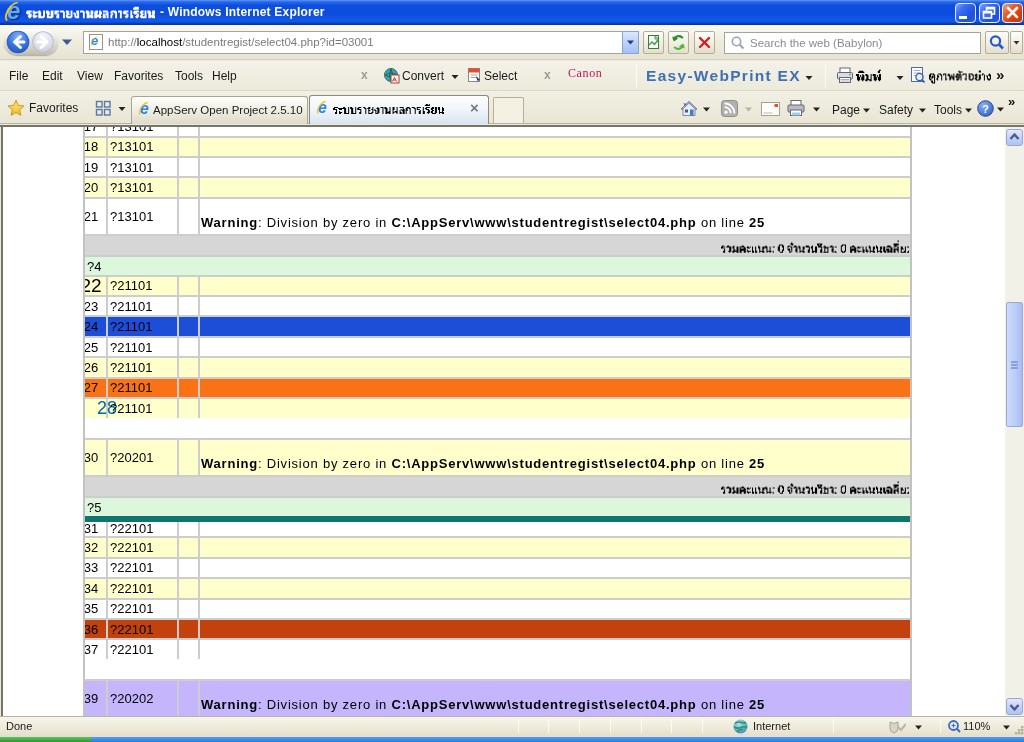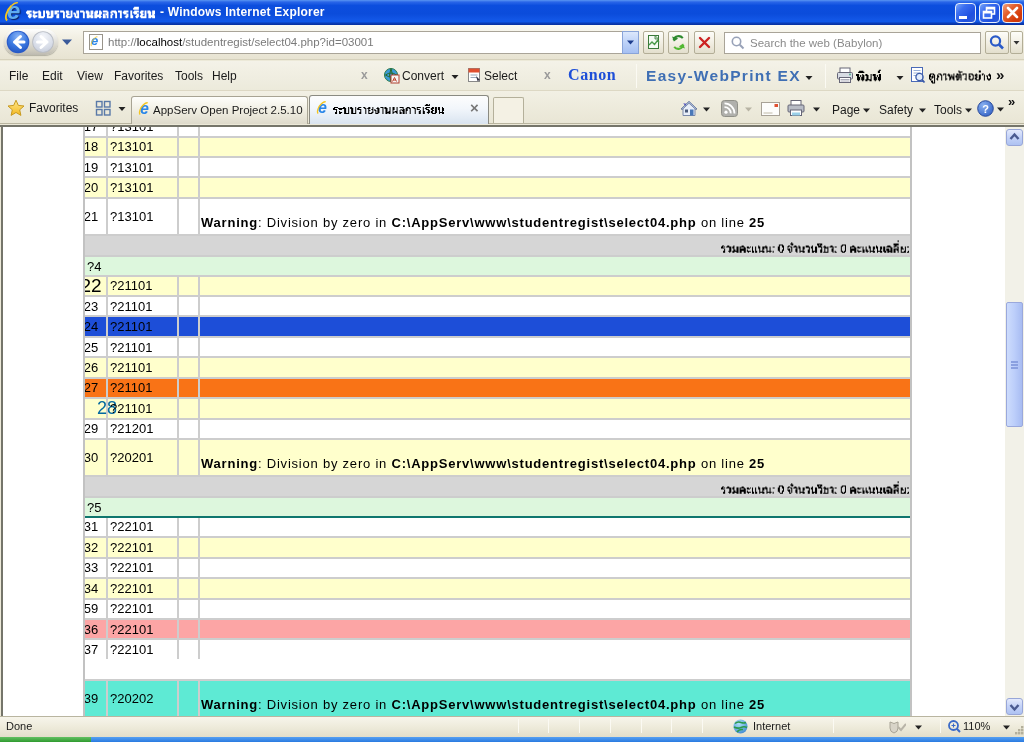--- a/index.html
+++ b/index.html
@@ -127,21 +127,21 @@
     <path d="M1.5 2 L5 6 L8.5 2 z" fill="#222"></path>
   </svg>
 <svg class="ab" style="left:466px;top:67px" width="16" height="16" viewBox="0 0 16 16">
     <rect x="2.5" y="1.5" width="11" height="13" fill="#fff" stroke="#888"></rect>
     <rect x="2.5" y="1.5" width="11" height="4" fill="#e05030"></rect>
     <path d="M4.5 8 h7 M4.5 10.5 h7" stroke="#9ab" stroke-width="1"></path>
     <path d="M10 9 l4 4 -2.5 1 z" fill="#334"></path>
   </svg>
 <div class="ab t12" style="left:484px;top:69px">Select</div>
 <div class="ab" style="left:544px;top:68px;font-size:12px;font-weight:bold;color:#9a9a9a">x</div>
-<div class="ab" style="left:568px;top:66px;font-family:'Liberation Serif',serif;font-size:16px;font-weight:bold;color:#1d4ed8;letter-spacing:0.6px">Canon</div>
+<div class="ab" style="left:568px;top:66px;font-family:'Liberation Serif',serif;font-size:12px;font-weight:normal;color:#be185d;letter-spacing:0.6px">Canon</div>
 <div class="vsep" style="left:636px;top:64px;height:24px"></div>
 <div class="ab" style="left:646px;top:67px;font-size:15.5px;font-weight:bold;color:#3f6fb4;letter-spacing:1.3px">Easy-WebPrint EX</div>
 <svg class="ab" style="left:804px;top:74px" width="10" height="8" viewBox="0 0 10 8">
     <path d="M1.5 2 L5 6 L8.5 2 z" fill="#222"></path>
   </svg>
 <div class="vsep" style="left:825px;top:64px;height:24px"></div>
 <svg class="ab" style="left:836px;top:67px" width="18" height="17" viewBox="0 0 18 17">
 <rect x="4" y="1" width="10" height="5" fill="#fff" stroke="#667"></rect>
 <rect x="1.5" y="5.5" width="15" height="6.5" rx="1" fill="#d8dce4" stroke="#667"></rect>
 <rect x="3.5" y="10.5" width="11" height="5" fill="#fff" stroke="#667"></rect>
@@ -356,44 +356,37 @@
 <div class="ab" style="left:0;top:0;width:16px;height:100%;font-size:13px;color:#000;display:flex;align-items:center;justify-content:center">27</div>
 <div class="ab" style="left:27px;top:0;height:100%;font-size:13px;color:#000;display:flex;align-items:center">?21101</div>
     </div>
     <div class="ab" style="left:0;top:270.2px;width:829px;height:20.4px;background:#ffffcc;border-top:2px solid #cdcdcd">
 <div class="ab" style="left:22.5px;top:0;width:2px;height:100%;background:#cdcdcd"></div>
 <div class="ab" style="left:93.5px;top:0;width:2px;height:100%;background:#cdcdcd"></div>
 <div class="ab" style="left:114.5px;top:0;width:2px;height:100%;background:#cdcdcd"></div>
 <div class="ab" style="left:16px;top:0;width:16px;height:100%;font-size:18px;color:#0369a1;display:flex;align-items:center;justify-content:center">28</div>
 <div class="ab" style="left:27px;top:0;height:100%;font-size:13px;color:#000;display:flex;align-items:center">?21101</div>
     </div>
-    <div class="ab" style="left:0;top:290.6px;width:829px;height:20.5px;background:#ffffff;border-top:2px solid #cdcdcd">
-<div class="ab" style="left:22.5px;top:0;width:2px;height:100%;background:#cdcdcd"></div>
-<div class="ab" style="left:93.5px;top:0;width:2px;height:100%;background:#cdcdcd"></div>
-<div class="ab" style="left:114.5px;top:0;width:2px;height:100%;background:#cdcdcd"></div>
-<div class="ab" style="left:0;top:0;width:16px;height:100%;font-size:13px;color:#000;display:flex;align-items:center;justify-content:center">29</div>
-<div class="ab" style="left:27px;top:0;height:100%;font-size:13px;color:#000;display:flex;align-items:center">?21201</div>
-    </div>
     <div class="ab" style="left:0;top:311.1px;width:829px;height:37.0px;background:#ffffcc;border-top:2px solid #cdcdcd">
 <div class="ab" style="left:22.5px;top:0;width:2px;height:100%;background:#cdcdcd"></div>
 <div class="ab" style="left:93.5px;top:0;width:2px;height:100%;background:#cdcdcd"></div>
 <div class="ab" style="left:114.5px;top:0;width:2px;height:100%;background:#cdcdcd"></div>
 <div class="ab" style="left:0;top:0;width:16px;height:100%;font-size:13px;color:#000;display:flex;align-items:center;justify-content:center">30</div>
 <div class="ab" style="left:27px;top:0;height:100%;font-size:13px;color:#000;display:flex;align-items:center">?20201</div>
       <div class="ab" style="left:118px;bottom:4px;font-size:13px;letter-spacing:0.78px;color:#000"><b>Warning</b>: Division by zero in <b>C:\AppServ\www\studentregist\select04.php</b> on line <b>25</b></div>
     </div>
     <div class="ab" style="left:0;top:348.1px;width:829px;height:21.1px;background:#d6d6d6;border-top:2px solid #cdcdcd">
 <div class="ab" style="right:3px;top:4px;line-height:0"><svg width="188" height="13" viewBox="0 0 182 12">
           <path fill="#000000" d="M171 0h1v1h-1zM171 1h1v1h-1zM68 2h1v1h-1zM67 3h3v1h-3zM93 3h5v1h-5zM167 3h5v1h-5zM56 4h4v1h-4zM68 4h2v1h-2zM93 4h2v1h-2zM96 4h2v1h-2zM117 4h4v1h-4zM167 4h5v1h-5zM1 5h2v1h-2zM6 5h2v1h-2zM12 5h1v1h-1zM20 5h2v1h-2zM36 5h1v1h-1zM43 5h1v1h-1zM56 5h1v1h-1zM59 5h2v1h-2zM65 5h2v1h-2zM71 5h2v1h-2zM75 5h1v1h-1zM82 5h3v1h-3zM88 5h1v1h-1zM94 5h3v1h-3zM100 5h1v1h-1zM106 5h2v1h-2zM116 5h2v1h-2zM120 5h1v1h-1zM127 5h2v1h-2zM143 5h1v1h-1zM150 5h1v1h-1zM161 5h3v1h-3zM168 5h2v1h-2zM0 6h2v1h-2zM3 6h1v1h-1zM5 6h5v1h-5zM11 6h2v1h-2zM15 6h2v1h-2zM18 6h5v1h-5zM25 6h2v1h-2zM28 6h1v1h-1zM30 6h1v1h-1zM33 6h1v1h-1zM36 6h2v1h-2zM40 6h5v1h-5zM47 6h1v1h-1zM50 6h2v1h-2zM55 6h2v1h-2zM59 6h2v1h-2zM64 6h2v1h-2zM67 6h2v1h-2zM70 6h4v1h-4zM75 6h2v1h-2zM79 6h2v1h-2zM82 6h4v1h-4zM87 6h2v1h-2zM91 6h2v1h-2zM94 6h4v1h-4zM99 6h3v1h-3zM103 6h1v1h-1zM105 6h4v1h-4zM110 6h2v1h-2zM116 6h1v1h-1zM120 6h1v1h-1zM125 6h5v1h-5zM132 6h2v1h-2zM135 6h1v1h-1zM137 6h1v1h-1zM140 6h1v1h-1zM143 6h2v1h-2zM147 6h2v1h-2zM150 6h2v1h-2zM154 6h2v1h-2zM157 6h2v1h-2zM160 6h5v1h-5zM167 6h2v1h-2zM170 6h2v1h-2zM174 6h2v1h-2zM178 6h1v1h-1zM180 6h2v1h-2zM0 7h3v1h-3zM8 7h2v1h-2zM11 7h2v1h-2zM15 7h2v1h-2zM18 7h1v1h-1zM22 7h2v1h-2zM25 7h3v1h-3zM30 7h1v1h-1zM33 7h1v1h-1zM36 7h2v1h-2zM40 7h2v1h-2zM43 7h2v1h-2zM47 7h1v1h-1zM55 7h2v1h-2zM60 7h1v1h-1zM68 7h1v1h-1zM73 7h1v1h-1zM75 7h2v1h-2zM79 7h2v1h-2zM85 7h1v1h-1zM87 7h2v1h-2zM91 7h2v1h-2zM97 7h1v1h-1zM100 7h4v1h-4zM108 7h1v1h-1zM116 7h1v1h-1zM120 7h1v1h-1zM125 7h1v1h-1zM129 7h2v1h-2zM132 7h3v1h-3zM137 7h1v1h-1zM140 7h1v1h-1zM143 7h2v1h-2zM147 7h2v1h-2zM150 7h2v1h-2zM154 7h2v1h-2zM157 7h2v1h-2zM164 7h2v1h-2zM171 7h1v1h-1zM174 7h2v1h-2zM178 7h1v1h-1zM3 8h1v1h-1zM8 8h2v1h-2zM12 8h1v1h-1zM15 8h2v1h-2zM18 8h6v1h-6zM30 8h1v1h-1zM33 8h1v1h-1zM37 8h1v1h-1zM40 8h2v1h-2zM44 8h1v1h-1zM47 8h1v1h-1zM55 8h2v1h-2zM60 8h1v1h-1zM64 8h3v1h-3zM68 8h1v1h-1zM72 8h2v1h-2zM76 8h1v1h-1zM79 8h2v1h-2zM85 8h1v1h-1zM88 8h1v1h-1zM91 8h2v1h-2zM97 8h1v1h-1zM100 8h1v1h-1zM103 8h1v1h-1zM107 8h2v1h-2zM116 8h1v1h-1zM120 8h1v1h-1zM125 8h6v1h-6zM137 8h1v1h-1zM140 8h1v1h-1zM144 8h1v1h-1zM147 8h2v1h-2zM151 8h1v1h-1zM154 8h2v1h-2zM157 8h2v1h-2zM160 8h3v1h-3zM164 8h2v1h-2zM167 8h5v1h-5zM174 8h3v1h-3zM178 8h1v1h-1zM3 9h1v1h-1zM8 9h2v1h-2zM12 9h2v1h-2zM15 9h2v1h-2zM18 9h6v1h-6zM25 9h1v1h-1zM30 9h1v1h-1zM33 9h1v1h-1zM37 9h1v1h-1zM40 9h1v1h-1zM44 9h1v1h-1zM47 9h1v1h-1zM55 9h2v1h-2zM59 9h2v1h-2zM65 9h2v1h-2zM68 9h1v1h-1zM72 9h2v1h-2zM76 9h1v1h-1zM79 9h1v1h-1zM84 9h2v1h-2zM88 9h1v1h-1zM91 9h2v1h-2zM96 9h2v1h-2zM100 9h1v1h-1zM103 9h1v1h-1zM107 9h2v1h-2zM116 9h1v1h-1zM120 9h1v1h-1zM125 9h6v1h-6zM132 9h1v1h-1zM137 9h2v1h-2zM140 9h2v1h-2zM144 9h1v1h-1zM147 9h1v1h-1zM151 9h1v1h-1zM154 9h1v1h-1zM157 9h2v1h-2zM160 9h3v1h-3zM164 9h2v1h-2zM167 9h2v1h-2zM170 9h2v1h-2zM174 9h1v1h-1zM178 9h1v1h-1zM2 10h2v1h-2zM7 10h3v1h-3zM11 10h6v1h-6zM18 10h2v1h-2zM22 10h2v1h-2zM25 10h4v1h-4zM30 10h2v1h-2zM33 10h2v1h-2zM37 10h5v1h-5zM44 10h5v1h-5zM50 10h1v1h-1zM56 10h1v1h-1zM59 10h1v1h-1zM66 10h1v1h-1zM68 10h1v1h-1zM72 10h2v1h-2zM76 10h5v1h-5zM84 10h2v1h-2zM88 10h5v1h-5zM96 10h2v1h-2zM100 10h1v1h-1zM103 10h1v1h-1zM107 10h2v1h-2zM110 10h1v1h-1zM116 10h2v1h-2zM119 10h2v1h-2zM125 10h2v1h-2zM129 10h2v1h-2zM132 10h4v1h-4zM137 10h2v1h-2zM140 10h3v1h-3zM144 10h5v1h-5zM151 10h5v1h-5zM157 10h3v1h-3zM161 10h5v1h-5zM167 10h2v1h-2zM171 10h1v1h-1zM174 10h1v1h-1zM177 10h2v1h-2zM181 10h1v1h-1zM2 11h2v1h-2zM8 11h1v1h-1zM11 11h2v1h-2zM15 11h2v1h-2zM18 11h2v1h-2zM22 11h2v1h-2zM26 11h1v1h-1zM30 11h2v1h-2zM33 11h2v1h-2zM37 11h1v1h-1zM40 11h2v1h-2zM44 11h1v1h-1zM47 11h1v1h-1zM50 11h1v1h-1zM57 11h3v1h-3zM66 11h2v1h-2zM73 11h1v1h-1zM76 11h1v1h-1zM79 11h2v1h-2zM84 11h2v1h-2zM88 11h2v1h-2zM91 11h2v1h-2zM96 11h2v1h-2zM99 11h5v1h-5zM108 11h1v1h-1zM110 11h2v1h-2zM117 11h3v1h-3zM125 11h2v1h-2zM129 11h2v1h-2zM133 11h1v1h-1zM137 11h2v1h-2zM141 11h1v1h-1zM144 11h1v1h-1zM147 11h2v1h-2zM151 11h1v1h-1zM154 11h2v1h-2zM158 11h2v1h-2zM161 11h2v1h-2zM164 11h2v1h-2zM167 11h2v1h-2zM171 11h1v1h-1zM174 11h5v1h-5zM180 11h2v1h-2z"></path>
         </svg></div>
     </div>
     <div class="ab" style="left:0;top:369.2px;width:829px;height:19.5px;background:#ddf7dd;border-top:2px solid #cdcdcd;font-size:13px;color:#000">
       <div class="ab" style="left:4px;top:2px">?5</div>
     </div>
-    <div class="ab" style="left:0;top:388.7px;width:829px;height:20.4px;background:#ffffff;border-top:2px solid #0f766e">
+    <div class="ab" style="left:0;top:388.7px;width:829px;height:20.4px;background:#ffffff;border-top:6px solid #0f766e">
 <div class="ab" style="left:22.5px;top:0;width:2px;height:100%;background:#cdcdcd"></div>
 <div class="ab" style="left:93.5px;top:0;width:2px;height:100%;background:#cdcdcd"></div>
 <div class="ab" style="left:114.5px;top:0;width:2px;height:100%;background:#cdcdcd"></div>
 <div class="ab" style="left:0;top:0;width:16px;height:100%;font-size:13px;color:#000;display:flex;align-items:center;justify-content:center">31</div>
 <div class="ab" style="left:27px;top:0;height:100%;font-size:13px;color:#000;display:flex;align-items:center">?22101</div>
     </div>
     <div class="ab" style="left:0;top:409.1px;width:829px;height:20.5px;background:#ffffcc;border-top:2px solid #cdcdcd">
 <div class="ab" style="left:22.5px;top:0;width:2px;height:100%;background:#cdcdcd"></div>
 <div class="ab" style="left:93.5px;top:0;width:2px;height:100%;background:#cdcdcd"></div>
 <div class="ab" style="left:114.5px;top:0;width:2px;height:100%;background:#cdcdcd"></div>
@@ -411,38 +404,38 @@
 <div class="ab" style="left:22.5px;top:0;width:2px;height:100%;background:#cdcdcd"></div>
 <div class="ab" style="left:93.5px;top:0;width:2px;height:100%;background:#cdcdcd"></div>
 <div class="ab" style="left:114.5px;top:0;width:2px;height:100%;background:#cdcdcd"></div>
 <div class="ab" style="left:0;top:0;width:16px;height:100%;font-size:13px;color:#000;display:flex;align-items:center;justify-content:center">34</div>
 <div class="ab" style="left:27px;top:0;height:100%;font-size:13px;color:#000;display:flex;align-items:center">?22101</div>
     </div>
     <div class="ab" style="left:0;top:470.5px;width:829px;height:20.4px;background:#ffffff;border-top:2px solid #cdcdcd">
 <div class="ab" style="left:22.5px;top:0;width:2px;height:100%;background:#cdcdcd"></div>
 <div class="ab" style="left:93.5px;top:0;width:2px;height:100%;background:#cdcdcd"></div>
 <div class="ab" style="left:114.5px;top:0;width:2px;height:100%;background:#cdcdcd"></div>
-<div class="ab" style="left:0;top:0;width:16px;height:100%;font-size:13px;color:#000;display:flex;align-items:center;justify-content:center">59</div>
-<div class="ab" style="left:27px;top:0;height:100%;font-size:13px;color:#000;display:flex;align-items:center">?22101</div>
-    </div>
-    <div class="ab" style="left:0;top:490.9px;width:829px;height:20.5px;background:#fca5a5;border-top:2px solid #cdcdcd">
+<div class="ab" style="left:0;top:0;width:16px;height:100%;font-size:13px;color:#000;display:flex;align-items:center;justify-content:center">35</div>
+<div class="ab" style="left:27px;top:0;height:100%;font-size:13px;color:#000;display:flex;align-items:center">?22101</div>
+    </div>
+    <div class="ab" style="left:0;top:490.9px;width:829px;height:20.5px;background:#c2410c;border-top:2px solid #cdcdcd">
 <div class="ab" style="left:22.5px;top:0;width:2px;height:100%;background:#cdcdcd"></div>
 <div class="ab" style="left:93.5px;top:0;width:2px;height:100%;background:#cdcdcd"></div>
 <div class="ab" style="left:114.5px;top:0;width:2px;height:100%;background:#cdcdcd"></div>
 <div class="ab" style="left:0;top:0;width:16px;height:100%;font-size:13px;color:#000;display:flex;align-items:center;justify-content:center">36</div>
 <div class="ab" style="left:27px;top:0;height:100%;font-size:13px;color:#000;display:flex;align-items:center">?22101</div>
     </div>
     <div class="ab" style="left:0;top:511.4px;width:829px;height:20.4px;background:#ffffff;border-top:2px solid #cdcdcd">
 <div class="ab" style="left:22.5px;top:0;width:2px;height:100%;background:#cdcdcd"></div>
 <div class="ab" style="left:93.5px;top:0;width:2px;height:100%;background:#cdcdcd"></div>
 <div class="ab" style="left:114.5px;top:0;width:2px;height:100%;background:#cdcdcd"></div>
 <div class="ab" style="left:0;top:0;width:16px;height:100%;font-size:13px;color:#000;display:flex;align-items:center;justify-content:center">37</div>
 <div class="ab" style="left:27px;top:0;height:100%;font-size:13px;color:#000;display:flex;align-items:center">?22101</div>
     </div>
-    <div class="ab" style="left:0;top:552.3px;width:829px;height:37.0px;background:#5eead4;border-top:2px solid #cdcdcd">
+    <div class="ab" style="left:0;top:552.3px;width:829px;height:37.0px;background:#c4b5fd;border-top:2px solid #cdcdcd">
 <div class="ab" style="left:22.5px;top:0;width:2px;height:100%;background:#cdcdcd"></div>
 <div class="ab" style="left:93.5px;top:0;width:2px;height:100%;background:#cdcdcd"></div>
 <div class="ab" style="left:114.5px;top:0;width:2px;height:100%;background:#cdcdcd"></div>
 <div class="ab" style="left:0;top:0;width:16px;height:100%;font-size:13px;color:#000;display:flex;align-items:center;justify-content:center">39</div>
 <div class="ab" style="left:27px;top:0;height:100%;font-size:13px;color:#000;display:flex;align-items:center">?20202</div>
       <div class="ab" style="left:118px;bottom:4px;font-size:13px;letter-spacing:0.78px;color:#000"><b>Warning</b>: Division by zero in <b>C:\AppServ\www\studentregist\select04.php</b> on line <b>25</b></div>
     </div>
     <div class="ab" style="left:0;top:0;width:2px;height:589px;background:#c2c2c2"></div>
     <div class="ab" style="left:827px;top:0;width:2px;height:589px;background:#c2c2c2"></div>
   </div>

